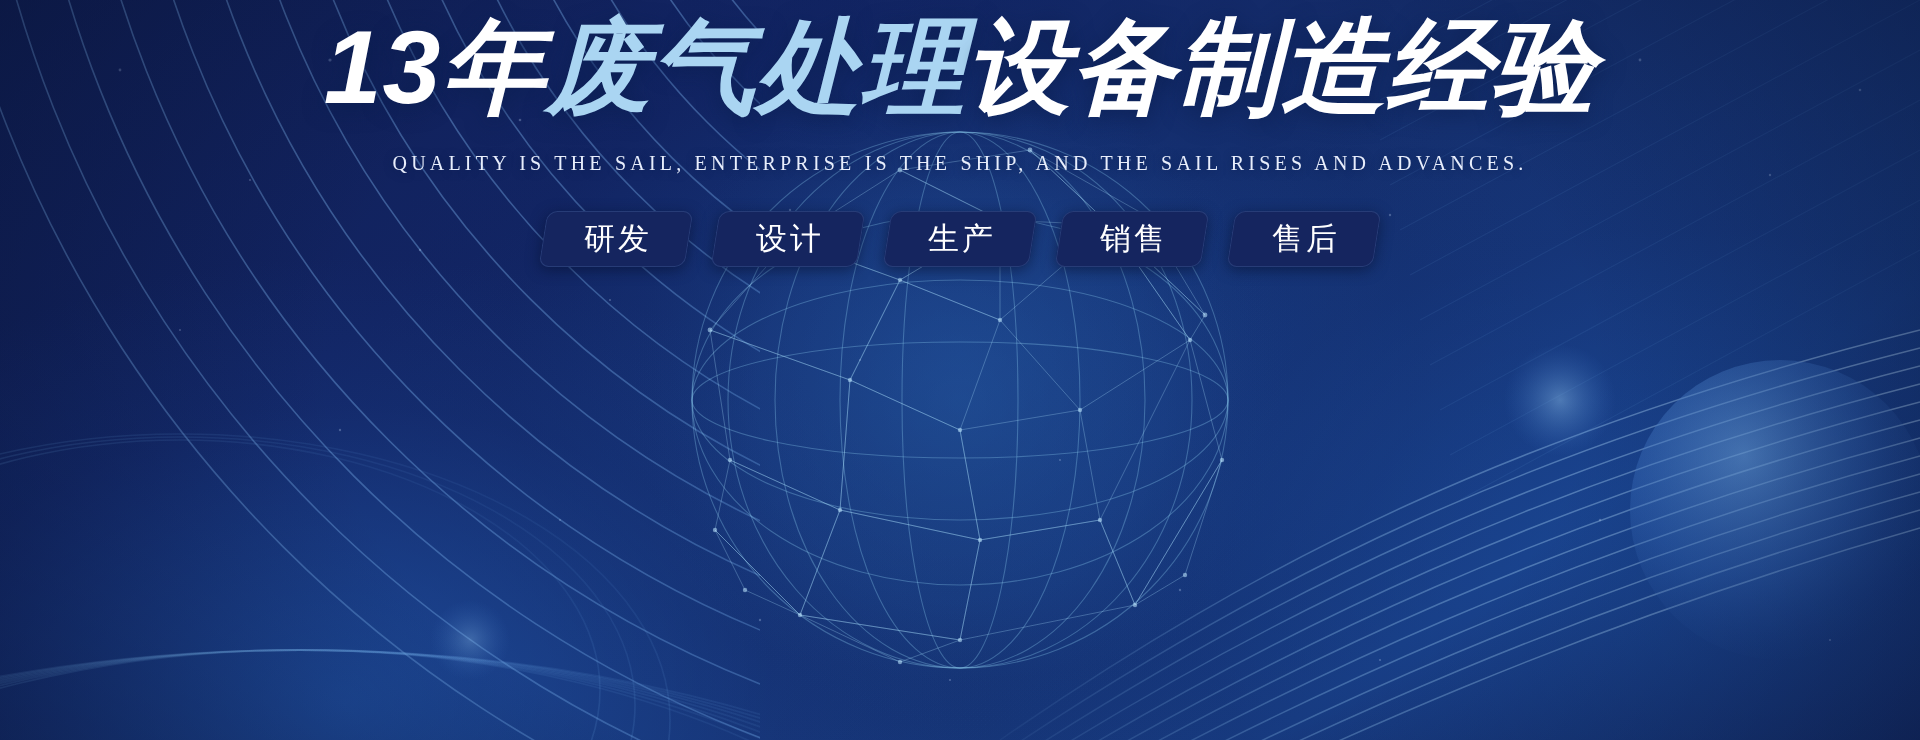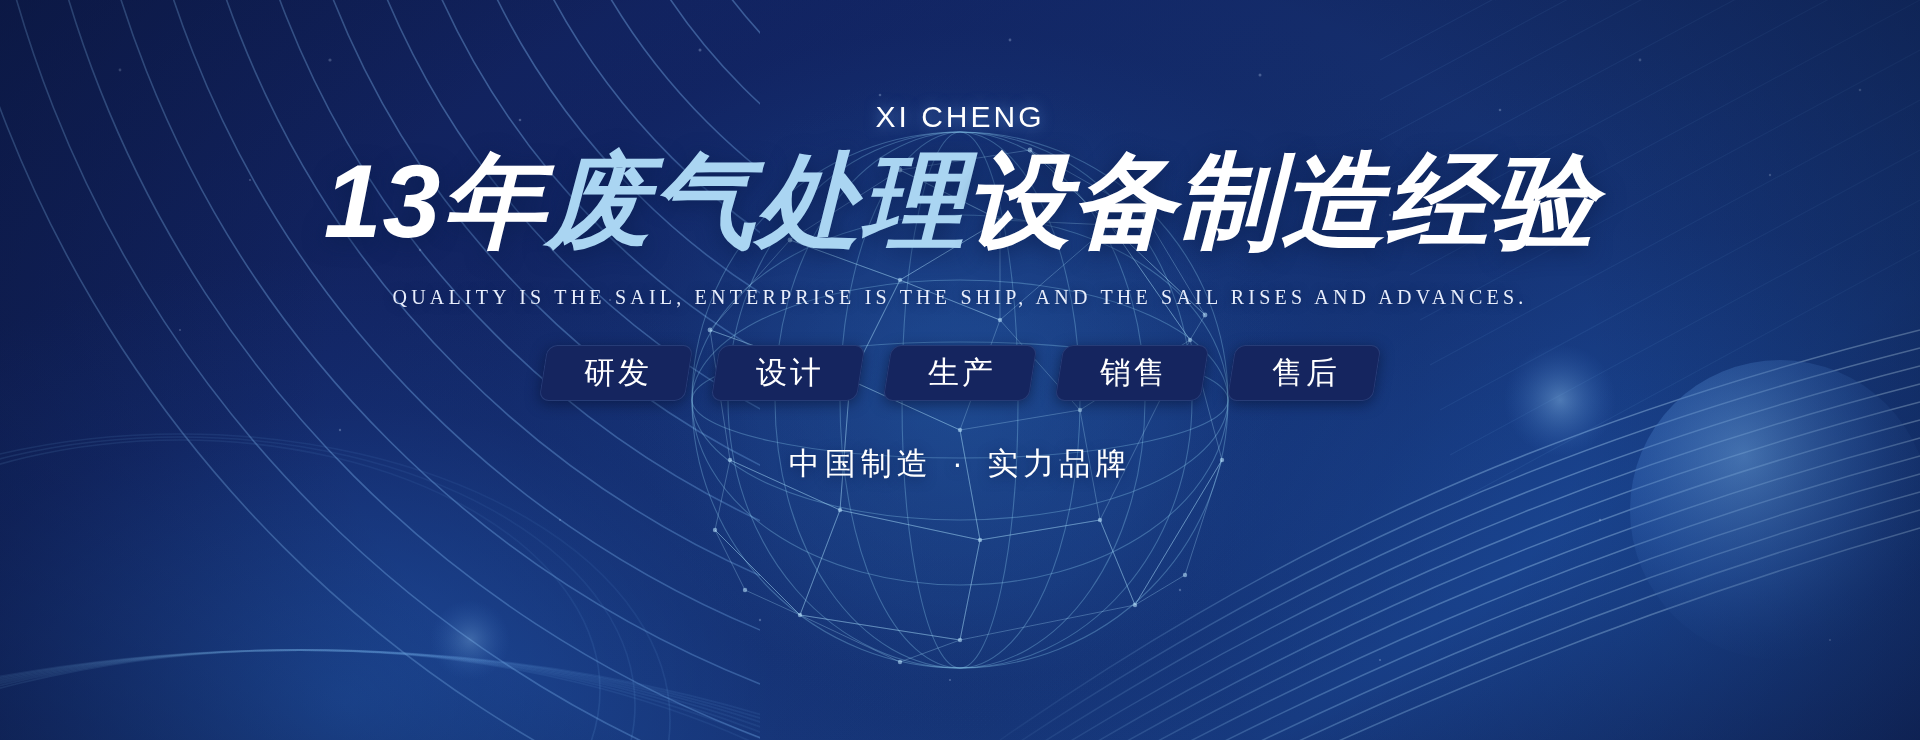--- a/index.html
+++ b/index.html
@@ -334,21 +334,20 @@
         <circle cx="1830" cy="640" r="1.1"></circle>
       <circle cx="860" cy="360" r="1.0"></circle>
         <circle cx="1060" cy="460" r="1.0"></circle>
     </g>
   </svg>
 
   <div class="vignette"></div>
 
   <div class="content">
 
-    <div class="brand-latin">XI CHENG</div>
 
 
     <div class="headline">
       <span>13年</span><span class="hl">废气处理</span><span>设备制造经验</span>
     </div>
 
     <div class="tagline">QUALITY IS THE SAIL, ENTERPRISE IS THE SHIP, AND THE SAIL RISES AND ADVANCES.</div>
 
     <div class="pills">
       <div class="pill">
@@ -361,20 +360,15 @@
         <span>生产</span>
       </div>
       <div class="pill">
         <span>销售</span>
       </div>
       <div class="pill">
         <span>售后</span>
       </div>
     </div>
 
-    <div class="footline">
-      <span>中国制造</span>
-      <span class="mid">·</span>
-      <span>实力品牌</span>
-    </div>
 
   </div>
 </div>
 
 </body></html>

